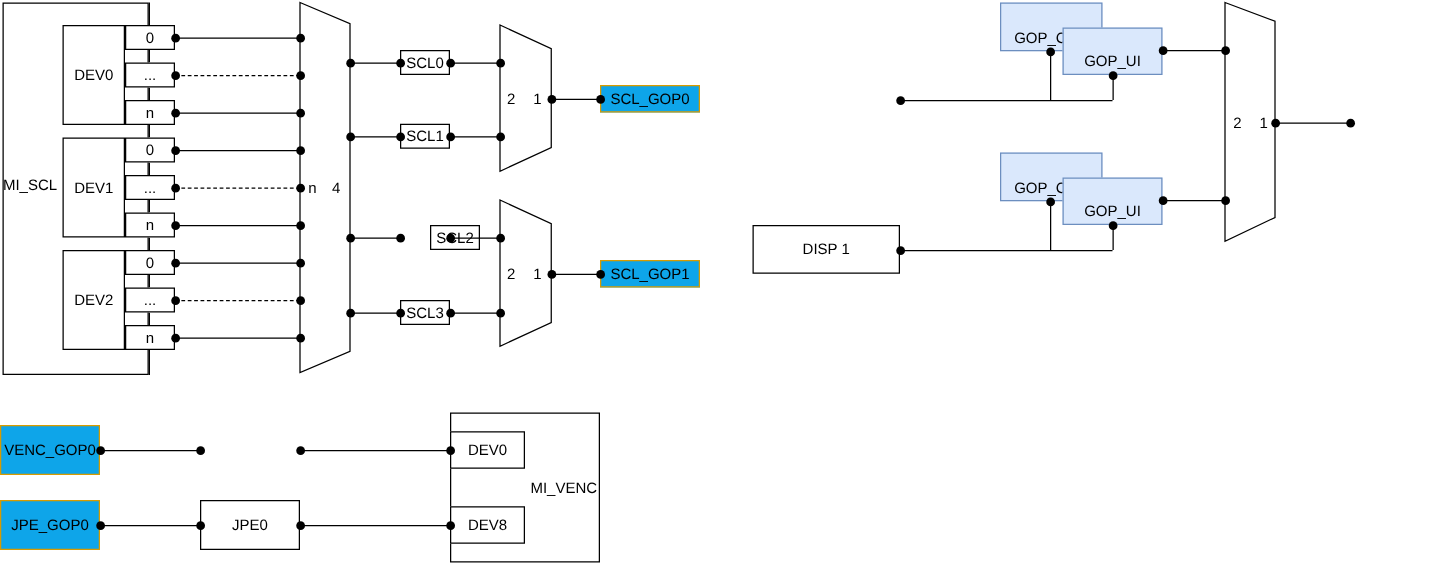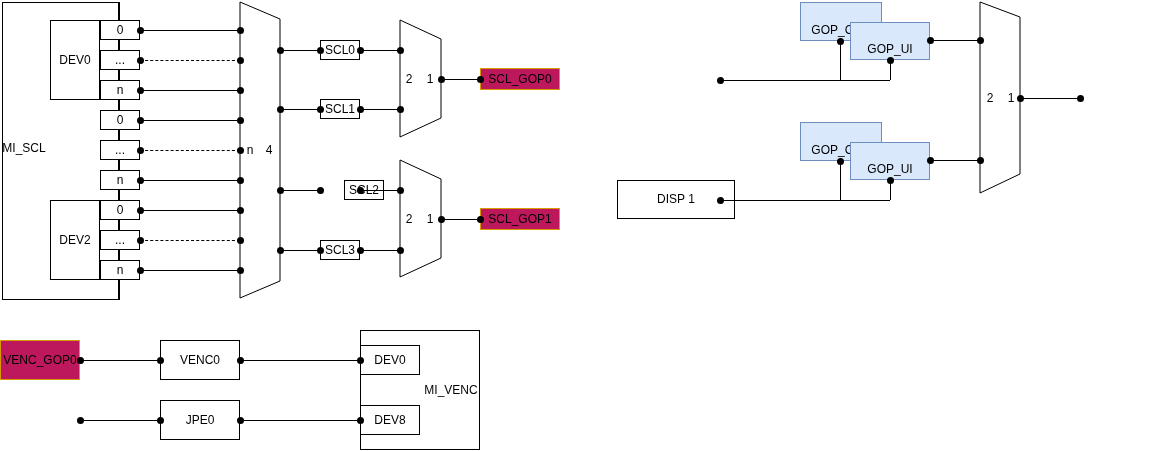--- a/index.html
+++ b/index.html
@@ -1,20 +1,20 @@
 <!DOCTYPE html>
 <html><head>
 <meta charset="utf-8">
 <style>
   html,body{margin:0;padding:0;background:#ffffff;}
   #canvas{position:relative;width:1161px;height:451px;background:#ffffff;
           font-family:"Liberation Sans",sans-serif;font-size:12px;color:#000;overflow:hidden;}
   .b{position:absolute;box-sizing:border-box;border:1px solid #000;background:#fff;
      display:flex;align-items:center;justify-content:center;font-size:12px;line-height:13px;}
-  .ob{border:1px solid #d79b00;background:#be185d;}
+  .ob{border:1px solid #d79b00;background:#0ea5e9;}
   .bb{border:1px solid #6c8ebf;background:#dae8fc;align-items:flex-end;padding-bottom:3px;}
   .gb{border:1px solid #82b366;background:linear-gradient(#d5e8d4,#99cc85);}
   .ln{position:absolute;height:1px;background:#000;}
   .vln{position:absolute;width:1px;background:#000;}
   .dln{position:absolute;height:0;border-top:1px dashed #000;}
   .dot{position:absolute;width:7px;height:7px;border-radius:50%;background:#000;}
   .lbl{position:absolute;font-size:12px;line-height:14px;white-space:nowrap;text-align:center;}
   svg{position:absolute;left:0;top:0;}
 </style>
 </head>
@@ -32,20 +32,23 @@
   <div class="vln" style="left:119px;top:130px;height:10px;"></div>
   <div class="vln" style="left:119px;top:160px;height:10px;"></div>
   <div class="vln" style="left:119px;top:190px;height:10px;"></div>
   <div class="vln" style="left:119px;top:220px;height:10px;"></div>
   <div class="vln" style="left:119px;top:250px;height:10px;"></div>
   <div class="vln" style="left:119px;top:280px;height:20px;"></div>
 
   <div class="b" style="left:50px;top:20px;width:50px;height:80px;">
     <span>DEV0</span>
     </div>
+  <div class="b" style="left:50px;top:110px;width:50px;height:80px;">
+    <span>DEV1</span>
+    </div>
   <div class="b" style="left:50px;top:200px;width:50px;height:80px;">
     <span>DEV2</span>
     </div>
 
   <div class="b" style="left:100px;top:20px;width:40px;height:20px;">0</div>
   <div class="b" style="left:100px;top:50px;width:40px;height:20px;">...</div>
   <div class="b" style="left:100px;top:80px;width:40px;height:20px;">n</div>
 
   <div class="b" style="left:100px;top:110px;width:40px;height:20px;">0</div>
   <div class="b" style="left:100px;top:140px;width:40px;height:20px;">...</div>
@@ -72,33 +75,33 @@
   <div class="lbl" style="left:1006px;top:91px;width:10px;">1</div>
 
   <div class="b" style="left:320px;top:40px;width:40px;height:20px;">SCL0</div>
   <div class="b" style="left:320px;top:99px;width:40px;height:20px;">SCL1</div>
   <div class="b" style="left:320px;top:180px;width:40px;height:20px;margin-left:24px;">SCL2</div>
   <div class="b" style="left:320px;top:240px;width:40px;height:20px;">SCL3</div>
 
   <div class="b ob" style="left:480px;top:68px;width:80px;height:22px;">SCL_GOP0</div>
   <div class="b ob" style="left:480px;top:208px;width:80px;height:22px;text-align:center;">SCL_GOP1</div>
 
-  <div class="b" style="left:602px;top:180px;width:118px;height:39px;margin-left:15px;">DISP 1</div>
+  <div class="b" style="left:602px;top:180px;width:118px;height:39px;">DISP 1</div>
 
   <div class="b bb" style="left:800px;top:2px;width:82px;height:39px;">GOP_CUR</div>
   <div class="b bb" style="left:850px;top:22px;width:80px;height:38px;">GOP_UI</div>
   <div class="b bb" style="left:800px;top:122px;width:82px;height:39px;">GOP_CUR</div>
   <div class="b bb" style="left:850px;top:142px;width:80px;height:38px;">GOP_UI</div>
 
 
   <div class="b" style="left:360px;top:330px;width:120px;height:120px;"></div>
   <div class="lbl" style="left:424px;top:383px;width:54px;">MI_VENC</div>
 
   <div class="b ob" style="left:0px;top:340px;width:80px;height:40px;text-align:center;">VENC_GOP0</div>
-  <div class="b" style="left:160px;top:340px;width:80px;height:40px;">VENC0</div>
+  <div class="b ob" style="left:0px;top:400px;width:80px;height:40px;">JPE_GOP0</div>
   <div class="b" style="left:160px;top:400px;width:80px;height:40px;">JPE0</div>
   <div class="b" style="left:360px;top:345px;width:60px;height:30px;">DEV0</div>
   <div class="b" style="left:360px;top:405px;width:60px;height:30px;">DEV8</div>
 
   <div class="ln" style="left:140px;top:30px;width:100px;"></div>
   <div class="dln" style="left:140px;top:60px;width:100px;"></div>
   <div class="ln" style="left:140px;top:90px;width:100px;"></div>
   <div class="ln" style="left:140px;top:120px;width:100px;"></div>
   <div class="dln" style="left:140px;top:150px;width:100px;"></div>
   <div class="ln" style="left:140px;top:180px;width:100px;"></div>

